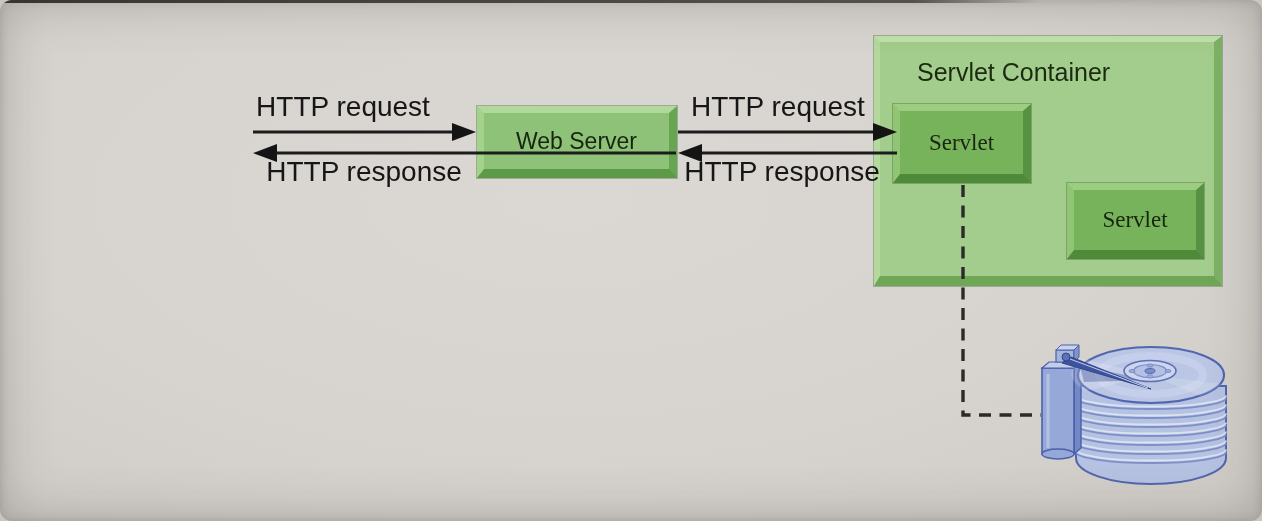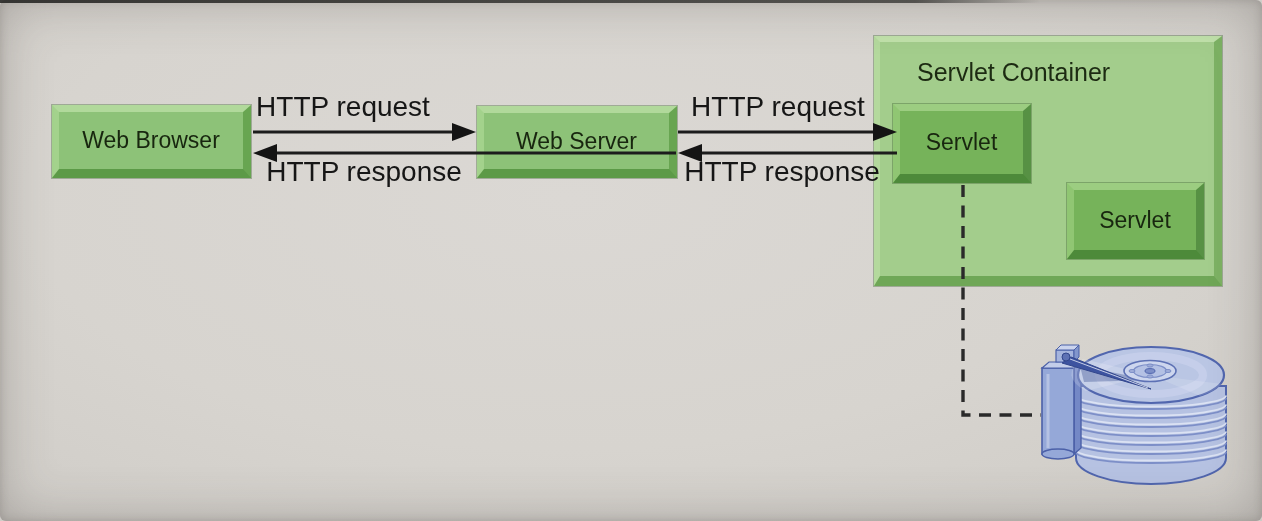--- a/index.html
+++ b/index.html
@@ -1,18 +1,18 @@
 <!DOCTYPE html>
 <html><head>
 <meta charset="utf-8">
 <style>
   html,body{margin:0;padding:0;background:#c9c6c1;}
   #canvas{
     position:relative;width:1262px;height:521px;overflow:hidden;
-    border-radius:0;
+    border-radius:12px;
     background:radial-gradient(ellipse at 45% 38%, #dbd8d4 0%, #d7d4cf 55%, #cecbc6 100%);
     font-family:"Liberation Sans", sans-serif;
   }
   .vignette{
     position:absolute;inset:0;z-index:9;pointer-events:none;border-radius:6px;
     box-shadow:inset 0 0 52px rgba(70,64,58,.30), inset 0 0 8px rgba(70,64,58,.22);
   }
   .top-edge{
     position:absolute;left:0;top:0;height:3px;width:1040px;z-index:10;pointer-events:none;
     background:linear-gradient(to right, rgba(40,40,38,.9), rgba(40,40,38,.7) 88%, rgba(40,40,38,0));
@@ -35,20 +35,21 @@
     border-top-color:#c0e1aa;border-left-color:#b4d99d;
     border-bottom-color:#6fa757;border-right-color:#7db264;
     z-index:2;
   }
   .servlet{
     background:#76b35a;
     border-style:solid;border-width:7px 8px 9px 7px;
     border-top-color:#9ccd81;border-left-color:#90c673;
     border-bottom-color:#4d8a3a;border-right-color:#579144;
     z-index:3;
+    font-family:Liberation Serif, serif;
   }
   .node-label{color:#18260f;font-size:23px;white-space:nowrap;}
   .container-title{
     position:absolute;left:917px;top:58px;z-index:4;
     color:#1c2a12;font-size:25px;white-space:nowrap;
   }
   .arrow-label{
     position:absolute;width:200px;text-align:center;z-index:4;
     color:#161616;font-size:28px;white-space:nowrap;
   }
@@ -59,23 +60,20 @@
   #overlay{position:absolute;inset:0;z-index:5;pointer-events:none;}
 </style>
 </head>
 <body>
 
 <div id="canvas">
 
   <div class="bevel container-box"></div>
   <div class="container-title">Servlet Container</div>
 
-  <div class="bevel node" style="left:52px;top:105px;width:199px;height:73px;">
-    <span class="node-label">Web Browser</span>
-  </div>
 
   <div class="bevel node" style="left:477px;top:106px;width:200px;height:72px;text-align:center;">
     <span class="node-label">Web Server</span>
   </div>
 
   <div class="bevel servlet" style="left:893px;top:104px;width:138px;height:79px;">
     <span class="node-label">Servlet</span>
   </div>
 
   <div class="bevel servlet" style="left:1067px;top:183px;width:137px;height:76px;">

